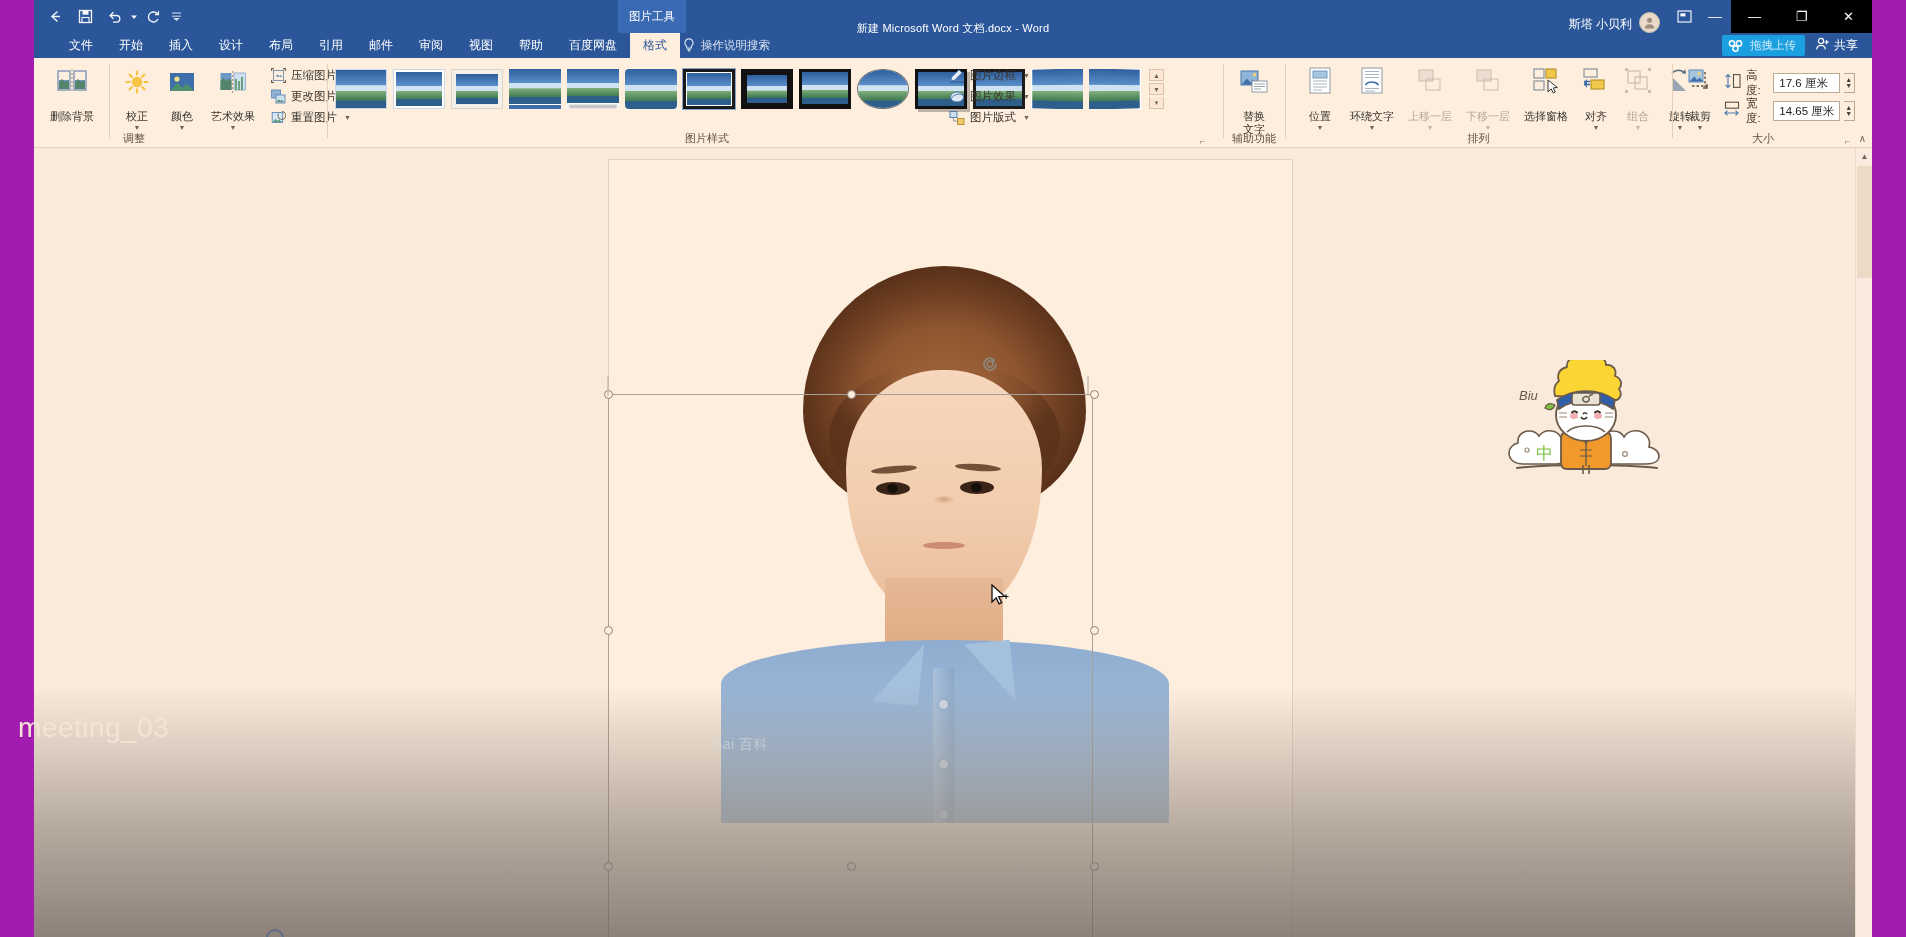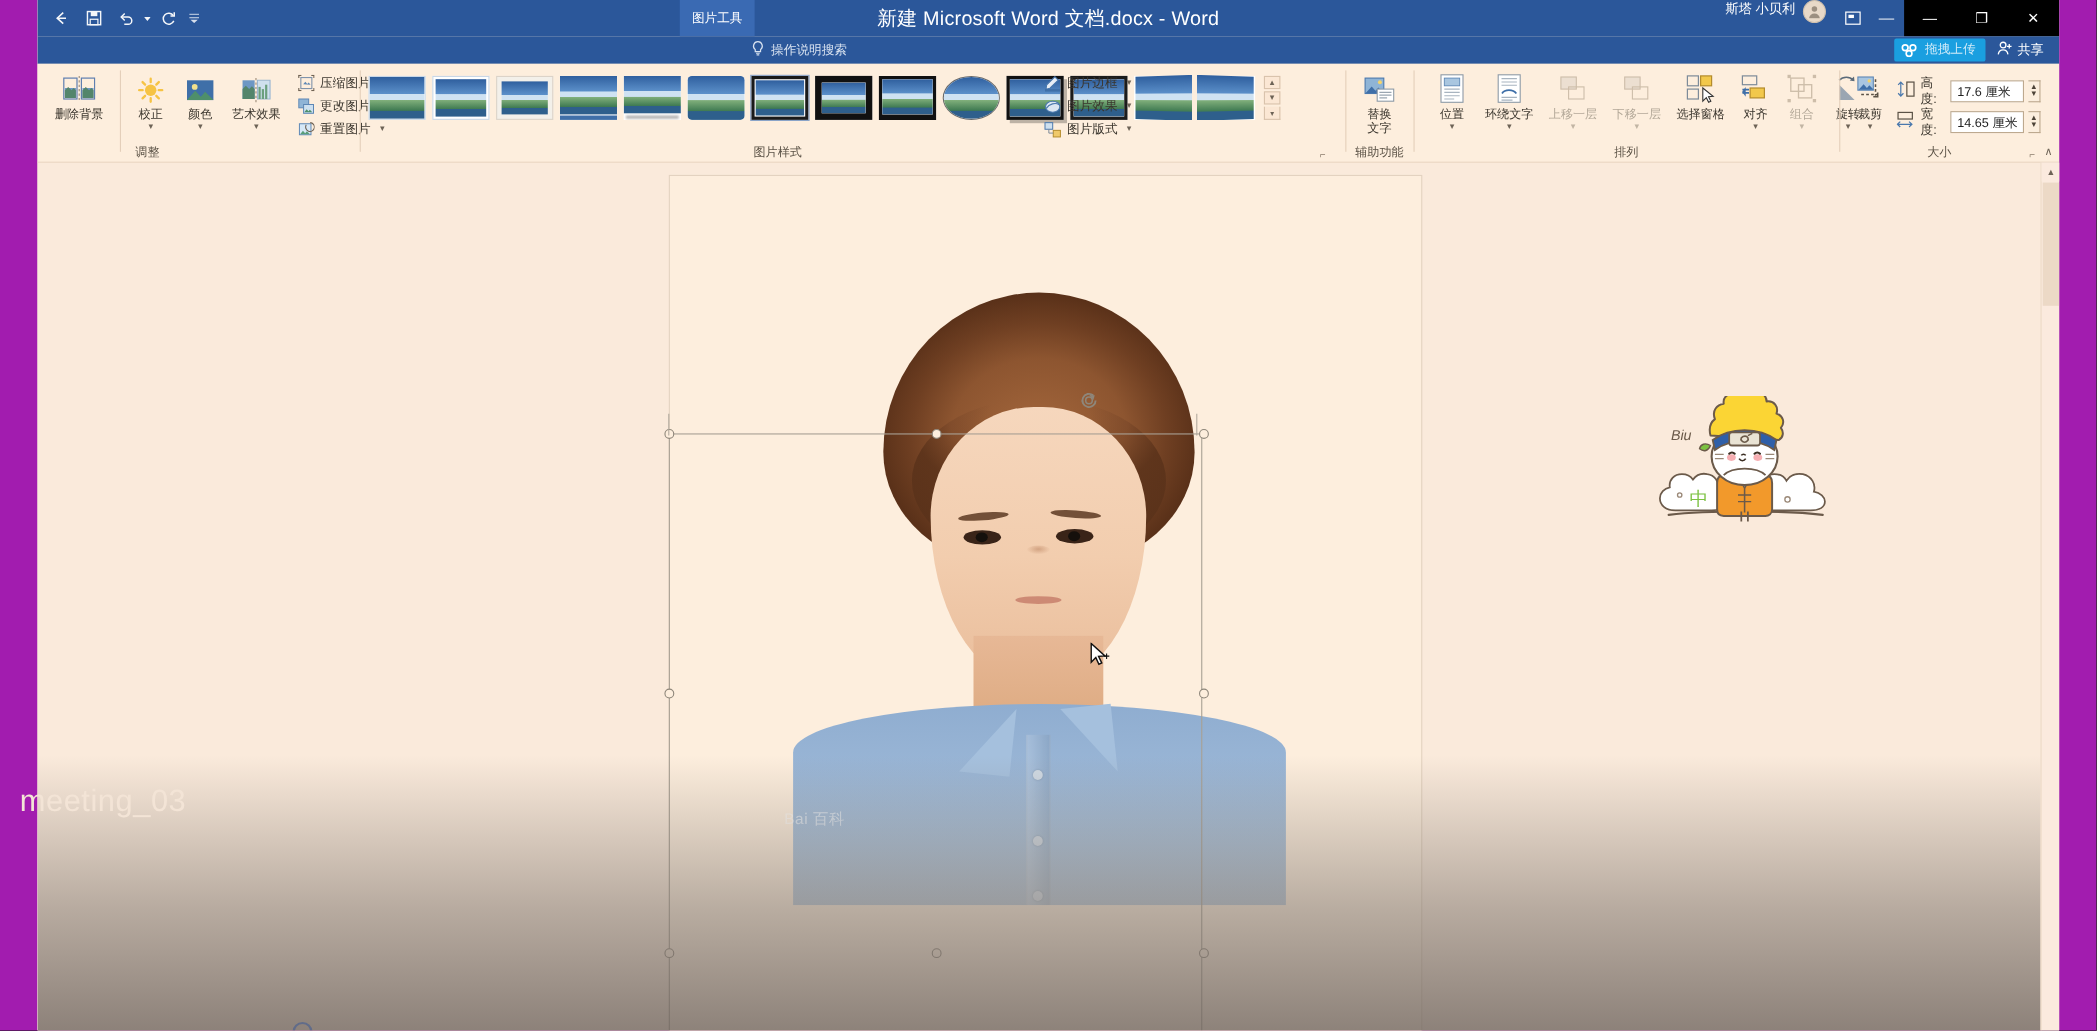--- a/index.html
+++ b/index.html
@@ -35,28 +35,28 @@
     color:#fff; font-size:15px; line-height:1; opacity:.95; cursor:default;
   }
   .qat-btn svg { display:block; }
 
   #picture-tools-tab {
     position:absolute; left:584px; top:0; width:68px; height:33px;
     background:#3a6ab3; color:#ffffff; font-size:11.5px;
     display:flex; align-items:center; justify-content:center;
   }
   #doc-title {
-    position:absolute; left:0; top:0; width:1838px; height:33px;
+    position:absolute; left:0; top:12px; width:1838px; height:33px;
     display:flex; align-items:center; justify-content:center;
-    color:#fff; font-size:18px; letter-spacing:.2px;
+    color:#fff; font-size:11px; letter-spacing:.2px;
     pointer-events:none;
   }
   #user-zone {
     position:absolute; right:212px; top:0; height:33px;
-    display:flex; align-items:flex-start; gap:7px;
+    display:flex; align-items:flex-end; gap:7px;
     color:#fff; font-size:12px;
   }
   #avatar {
     width:21px; height:21px; border-radius:50%;
     background:#e8d9c8; border:1px solid #cfc0ae;
     display:flex; align-items:center; justify-content:center;
   }
   #ribbon-display-opts {
     position:absolute; right:178px; top:7px; width:20px; height:18px;
     color:#fff; display:flex; align-items:center; justify-content:center;
@@ -129,21 +129,21 @@
   .grp-launcher {
     position:absolute; bottom:2px; right:4px; font-size:9px; color:#8c7e6e;
   }
 
   .bigbtn {
     position:absolute; top:5px; width:56px;
     display:flex; flex-direction:column; align-items:center;
     font-size:11px; color:#3a352d; text-align:center; line-height:1.15;
   }
   .bigbtn .ic { height:32px; display:flex; align-items:flex-end; justify-content:center; }
-  .bigbtn .lb { margin-top:3px; }
+  .bigbtn .lb { margin-top:15px; }
   .caretdn { font-size:7px; color:#6d6356; line-height:6px; margin-top:2px; }
   .bigbtn.dim { color:#b3a898; }
 
   .smallbtn {
     position:absolute; display:flex; align-items:center; gap:5px;
     font-size:11.5px; color:#3a352d; height:19px; white-space:nowrap;
   }
   .smallbtn .ic { width:16px; height:16px; display:flex; align-items:center; justify-content:center; }
   .smallbtn .cr { font-size:7px; color:#6d6356; margin-left:2px; }
 
@@ -393,20 +393,34 @@
       <div id="min-faint">—</div>
 
       <div id="winbtns">
         <div>—</div>
         <div>❐</div>
         <div>✕</div>
       </div>
     </div>
 
     <div id="tabstrip">
+      <div id="tabs">
+        <div class="tab">文件</div>
+        <div class="tab">开始</div>
+        <div class="tab">插入</div>
+        <div class="tab">设计</div>
+        <div class="tab">布局</div>
+        <div class="tab">引用</div>
+        <div class="tab">邮件</div>
+        <div class="tab">审阅</div>
+        <div class="tab">视图</div>
+        <div class="tab">帮助</div>
+        <div class="tab">百度网盘</div>
+        <div class="tab active">格式</div>
+      </div>
 
       <div id="tellme">
         <span>
           <svg width="12" height="14" viewBox="0 0 12 14">
               <path d="M6 .9a4 4 0 0 0-2.4 7.2V10h4.8V8.1A4 4 0 0 0 6 .9z" fill="none" stroke="#d8e2f0" stroke-width="1.1"></path>
               <path d="M4.3 11.4h3.4M4.8 12.9h2.4" stroke="#d8e2f0" stroke-width="1.1"></path>
             </svg>
         </span>
         <span>操作说明搜索</span>
       </div>

